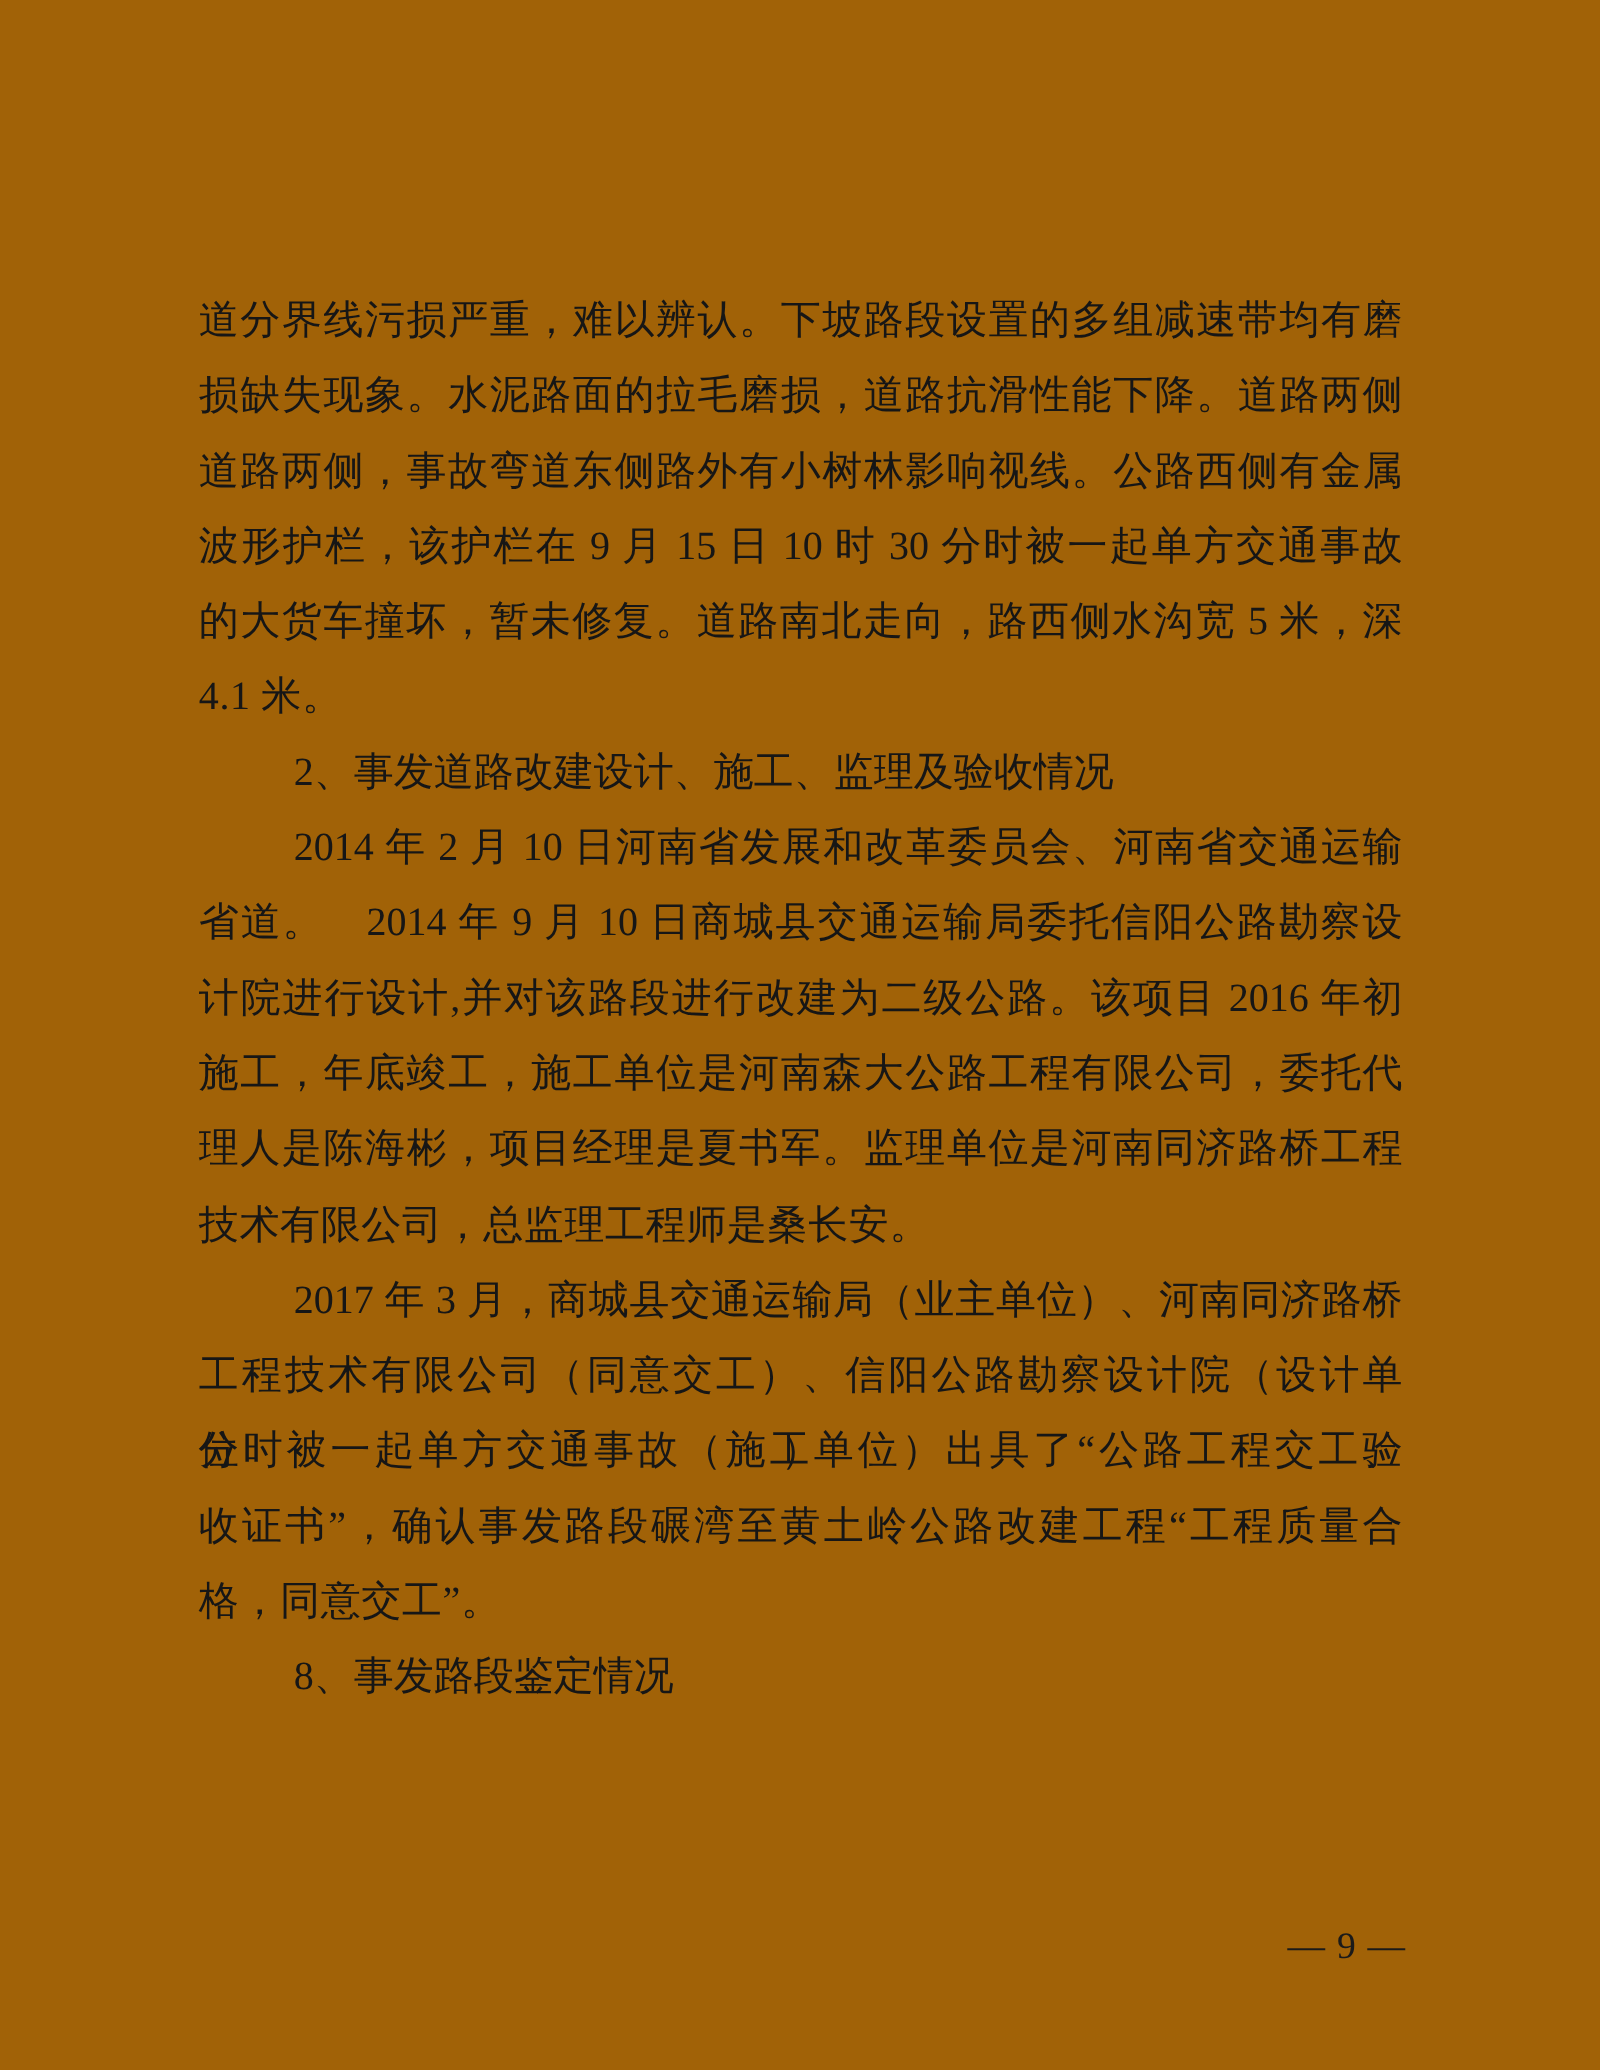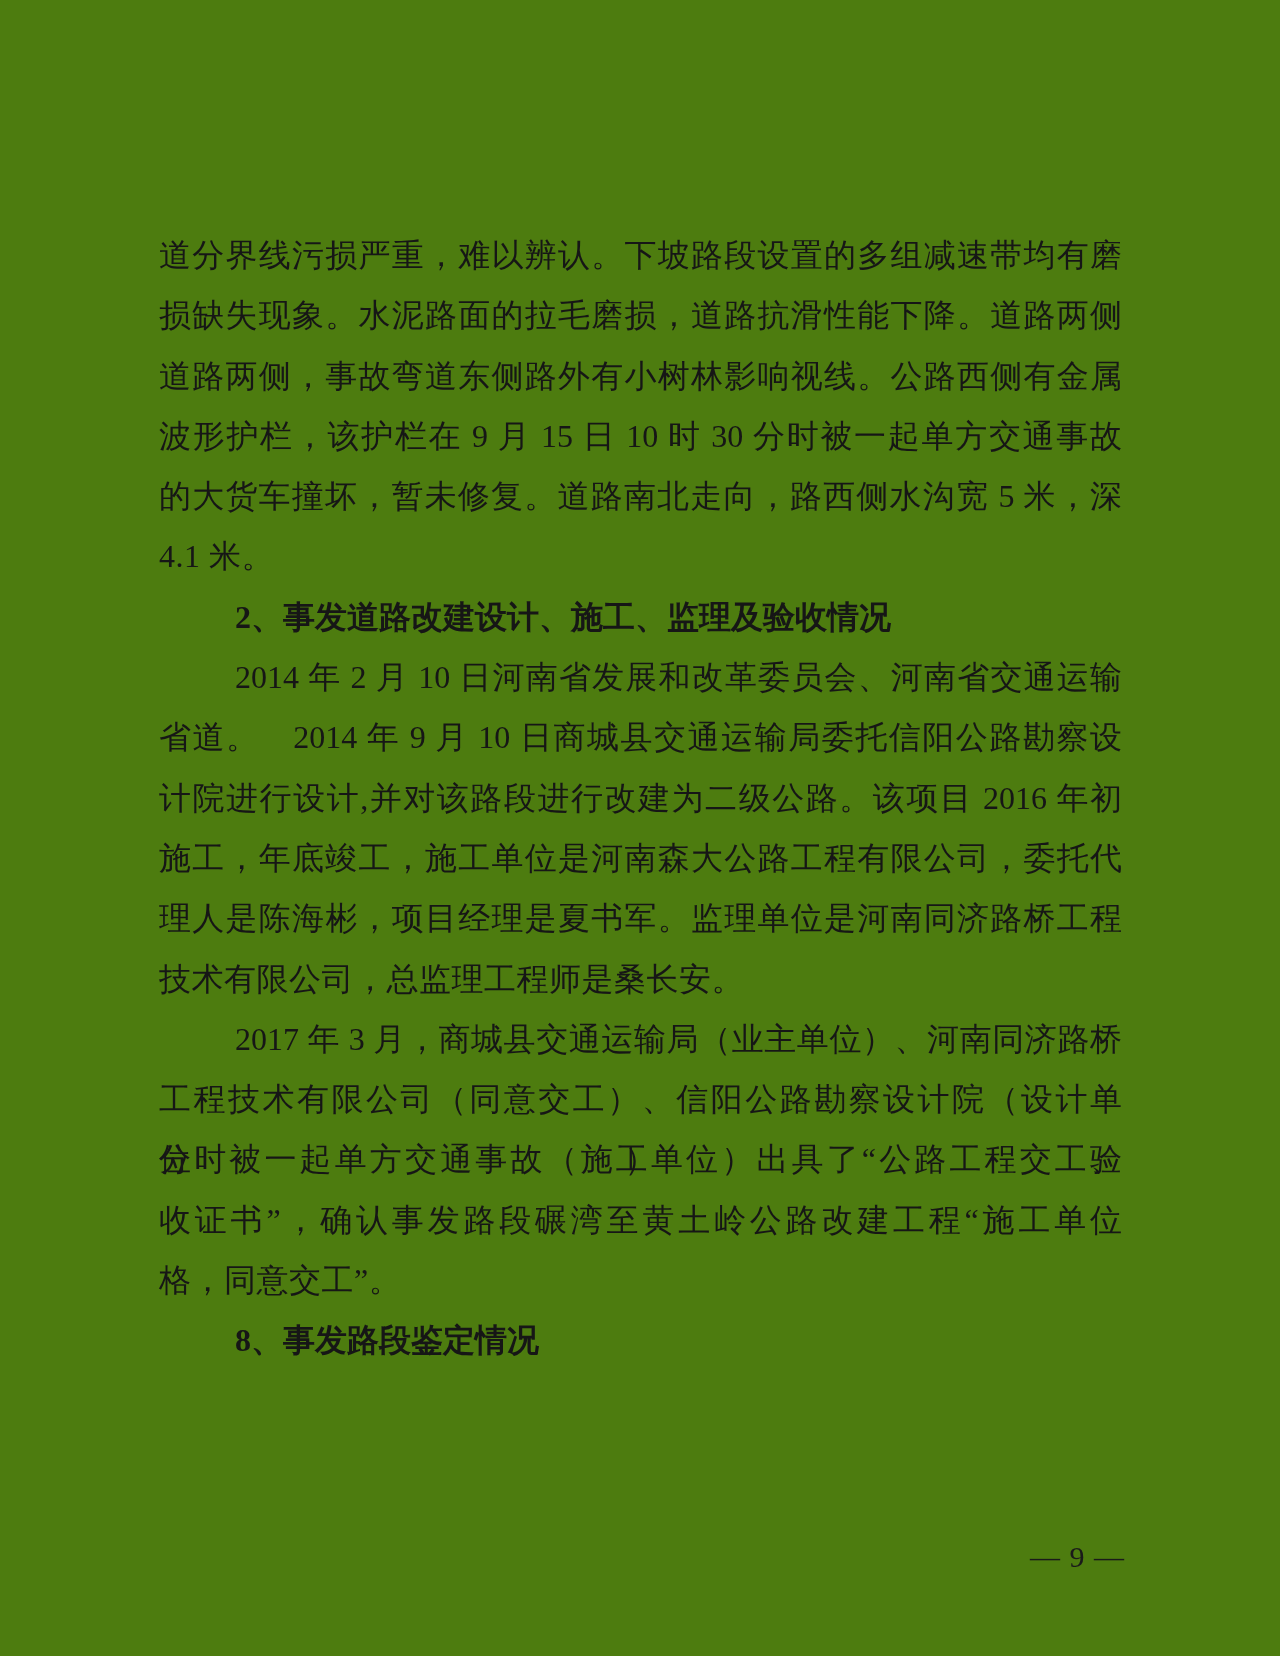--- a/index.html
+++ b/index.html
@@ -4,21 +4,21 @@
 <style>
   html, body {
     margin: 0;
     padding: 0;
     background: #ffffff;
   }
   .page {
     position: relative;
     width: 1280px;
     height: 1656px;
-    background: #4d7c0f;
+    background: #a16207;
     overflow: hidden;
     font-family: "Liberation Serif", "DejaVu Serif", serif;
     color: #161616;
   }
   .content {
     position: absolute;
     left: 159px;
     top: 225px;
     width: 963px;
   }
@@ -36,21 +36,21 @@
     text-align: justify;
     text-align-last: justify;
     text-justify: inter-character;
     letter-spacing: 0;
   }
   
   .indent {
     text-indent: 76px;
   }
   .heading {
-    font-weight: 700;
+    font-weight: 400;
     letter-spacing: 0;
   }
   .page-number {
     position: absolute;
     top: 1534px;
     right: 155px;
     height: 46px;
     line-height: 46px;
     font-size: 30px;
     letter-spacing: 1px;
@@ -71,19 +71,19 @@
     <div class="line heading indent">2、事发道路改建设计、施工、监理及验收情况</div>
     <div class="line fill indent">2014 年 2 月 10 日河南省发展和改革委员会、河南省交通运输</div>
     <div class="line fill">省道。　2014 年 9 月 10 日商城县交通运输局委托信阳公路勘察设</div>
     <div class="line fill">计院进行设计,并对该路段进行改建为二级公路。该项目 2016 年初</div>
     <div class="line fill">施工，年底竣工，施工单位是河南森大公路工程有限公司，委托代</div>
     <div class="line fill">理人是陈海彬，项目经理是夏书军。监理单位是河南同济路桥工程</div>
     <div class="line">技术有限公司，总监理工程师是桑长安。</div>
     <div class="line fill indent">2017 年 3 月，商城县交通运输局（业主单位）、河南同济路桥</div>
     <div class="line fill">工程技术有限公司（同意交工）、信阳公路勘察设计院（设计单位）、</div>
     <div class="line fill">分时被一起单方交通事故（施工单位）出具了“公路工程交工验</div>
-    <div class="line fill">收证书”，确认事发路段碾湾至黄土岭公路改建工程“施工单位</div>
+    <div class="line fill">收证书”，确认事发路段碾湾至黄土岭公路改建工程“工程质量合</div>
     <div class="line">格，同意交工”。</div>
     <div class="line heading indent">8、事发路段鉴定情况</div>
   </div>
 
   <div class="page-number">— 9 —</div>
 </div>
 
 </body></html>

